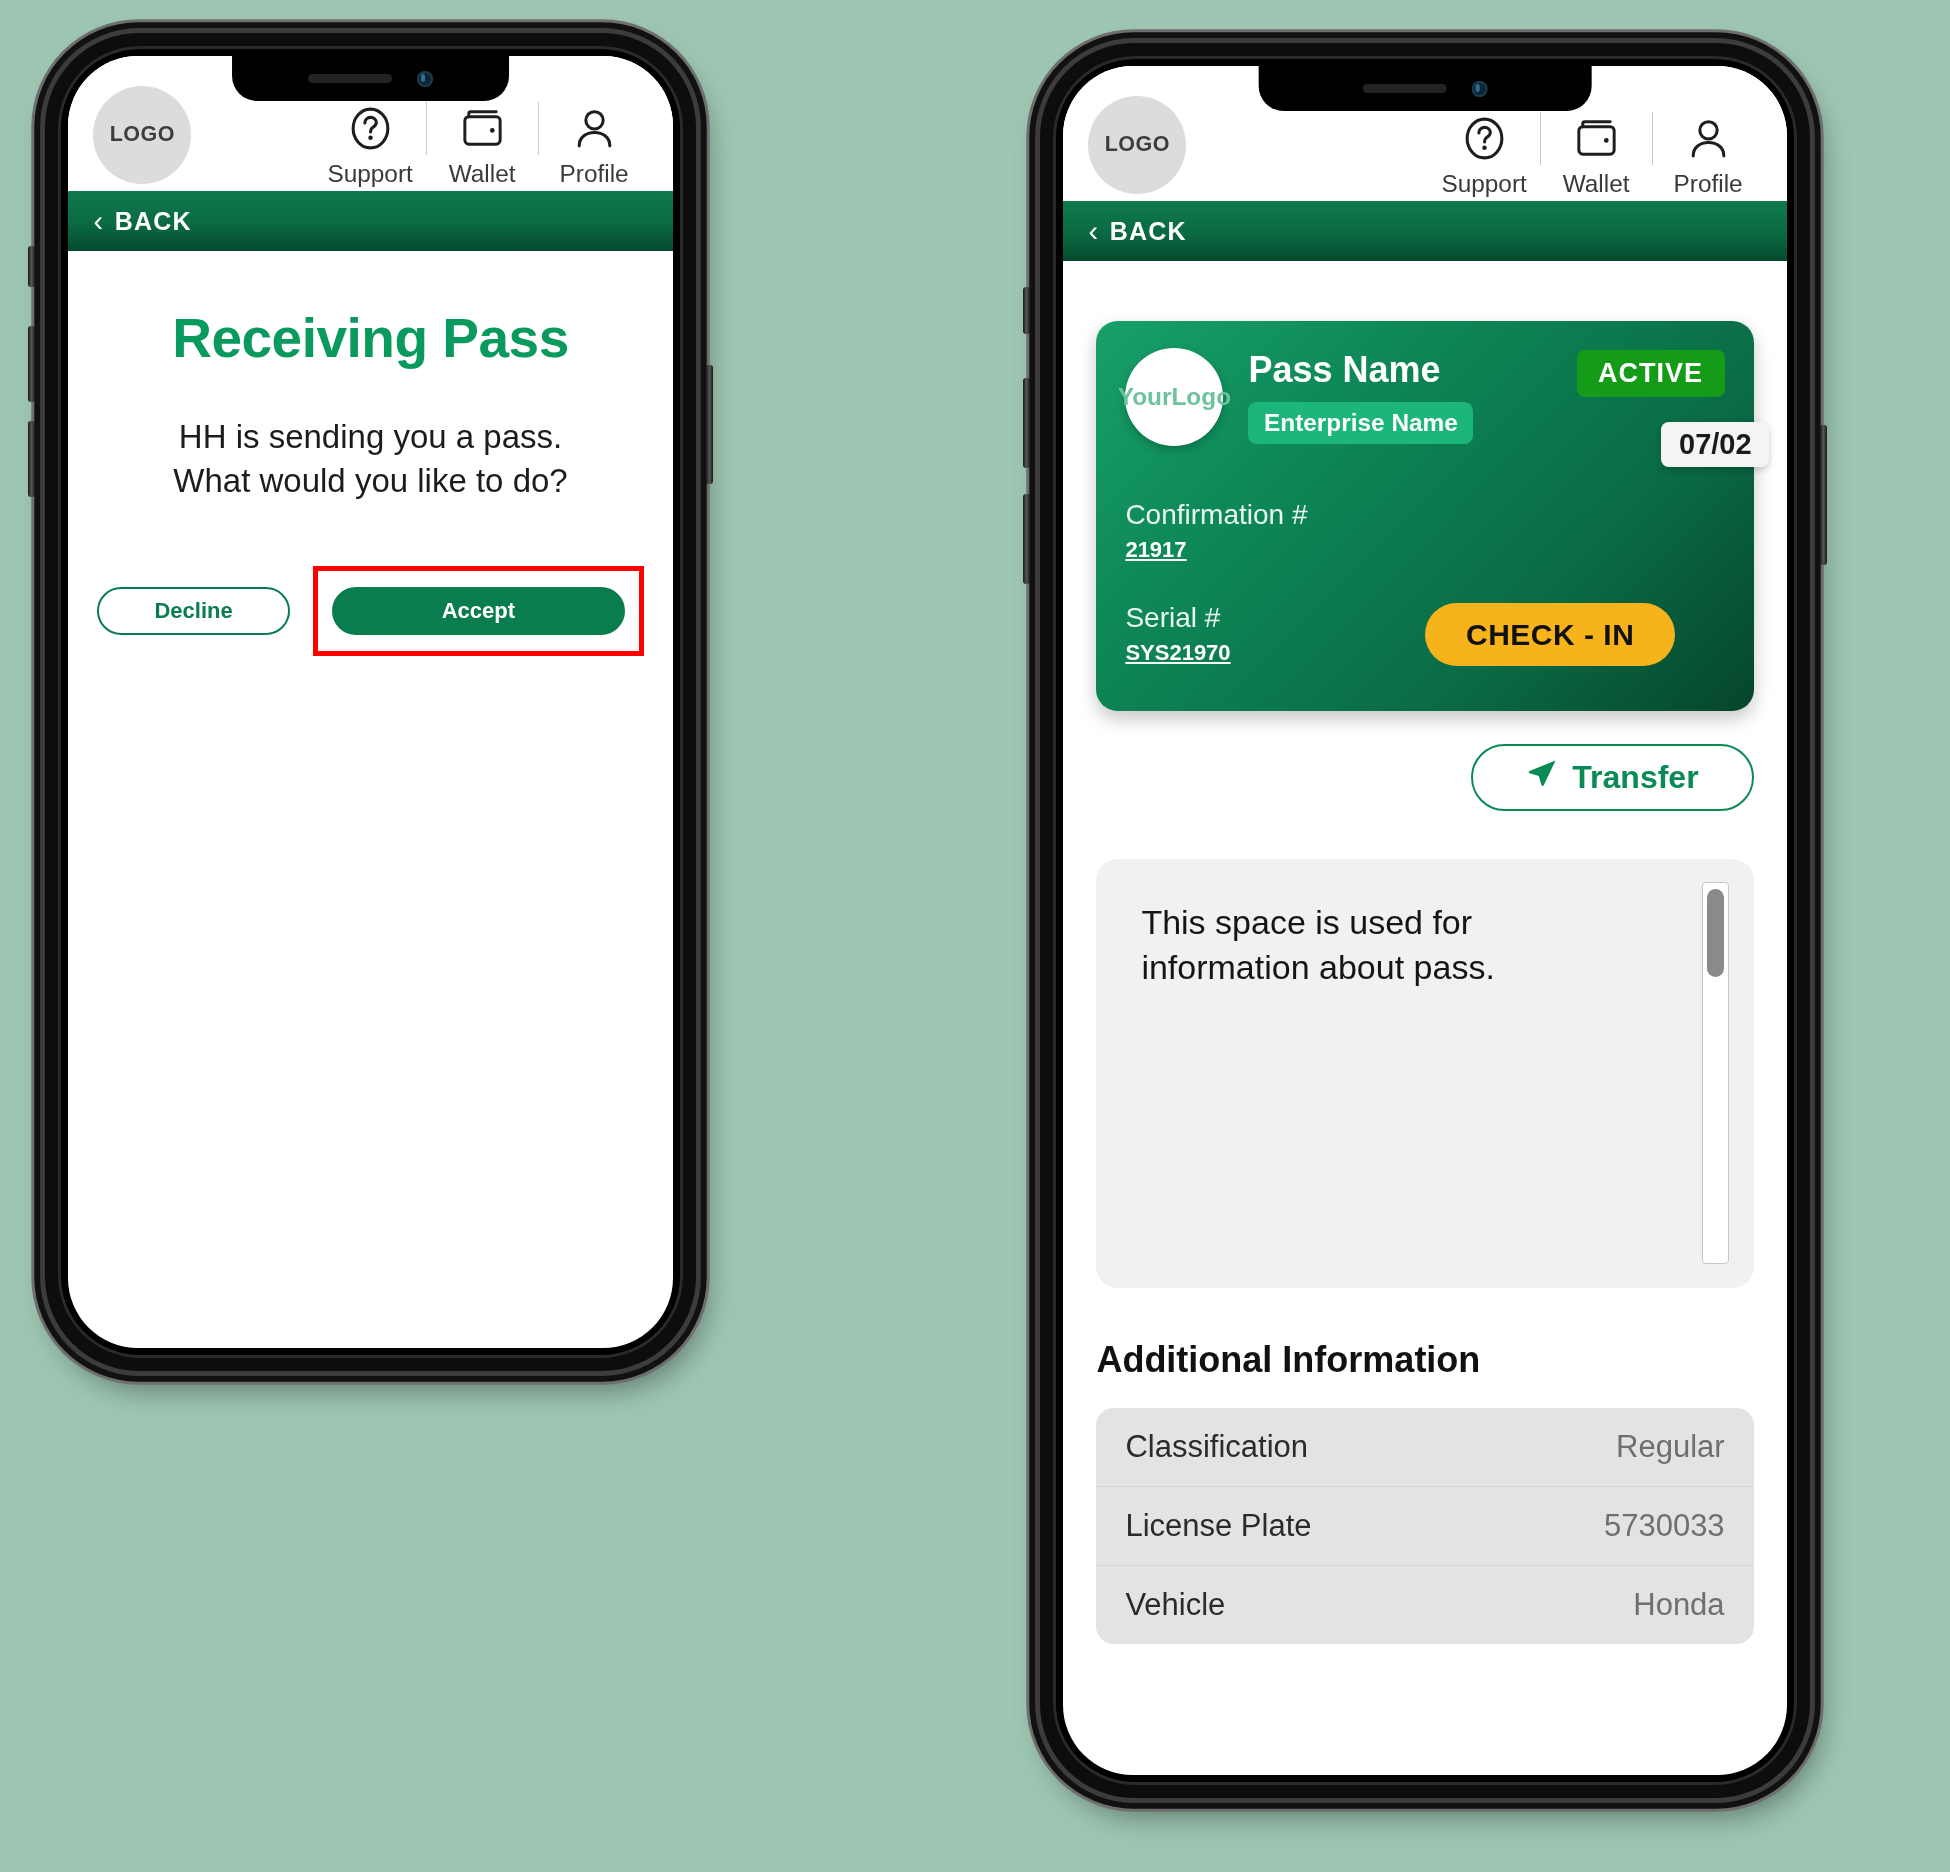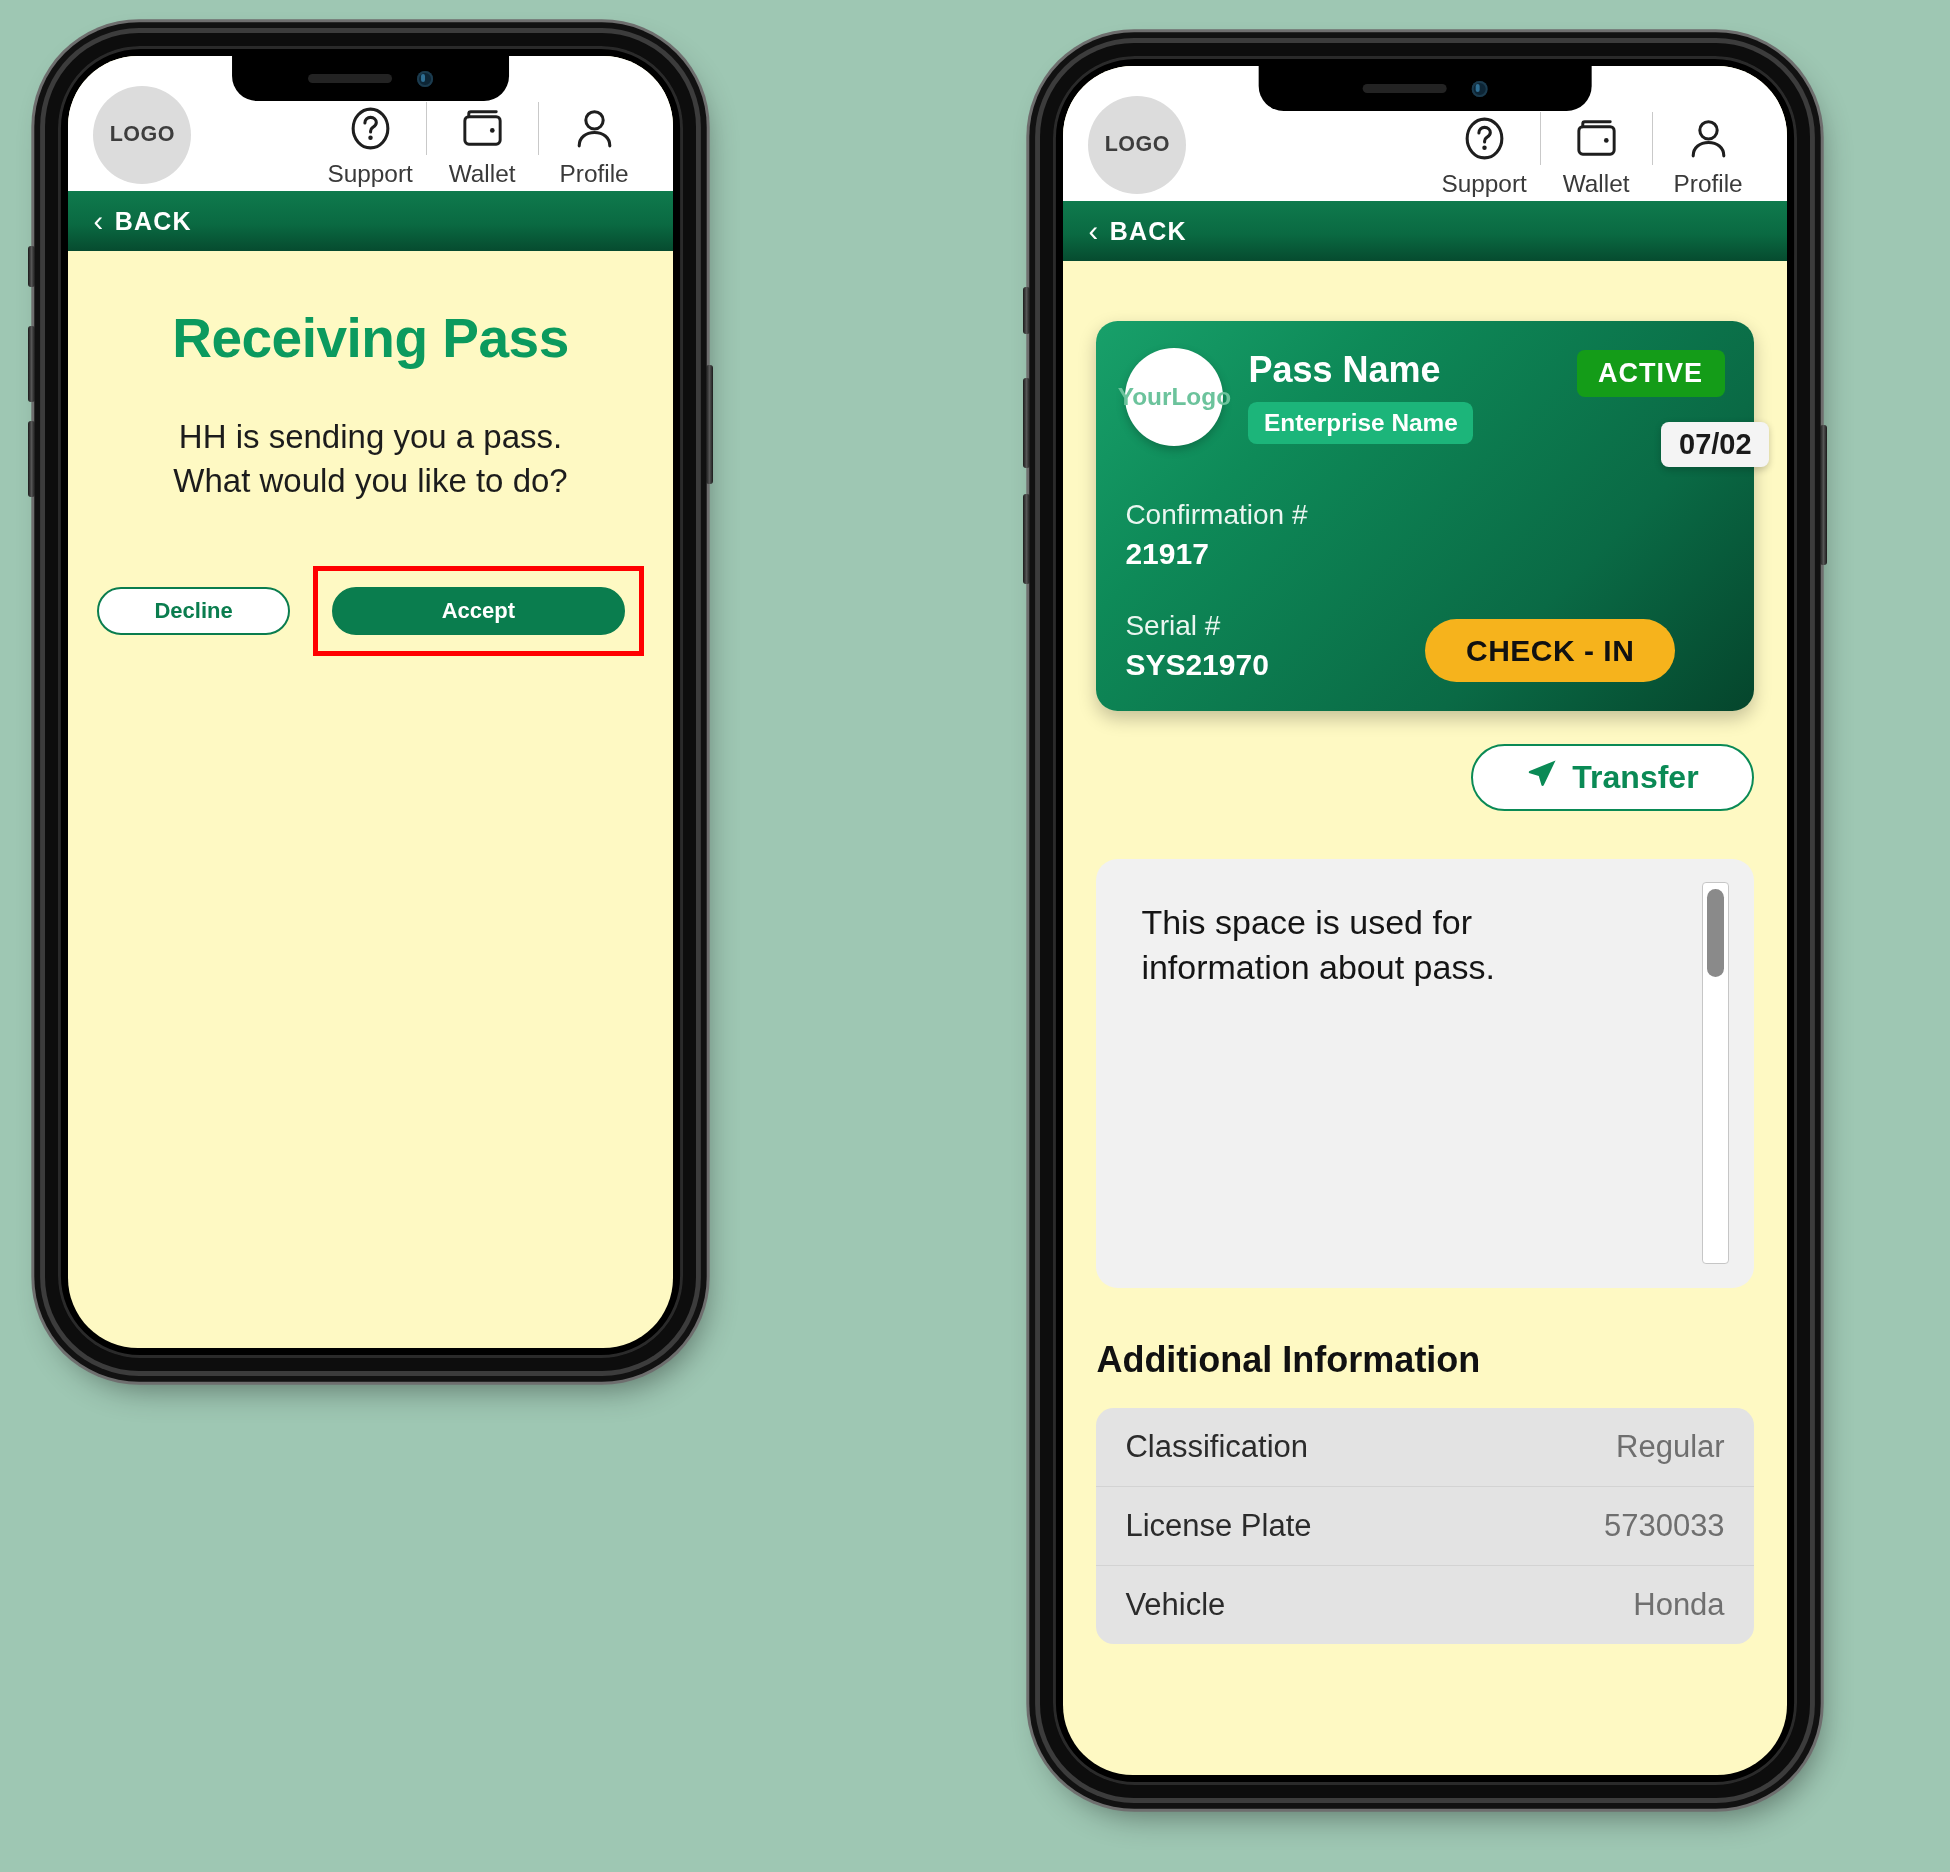--- a/index.html
+++ b/index.html
@@ -26,21 +26,21 @@
   .phone .inner-ring{
     position:absolute;inset:12.7px;
     border-radius:82px;
     background:#000;
     box-shadow:inset 0 0 0 2.9px #2a2a2a;
   }
   .screen{
     position:absolute;
     inset:23.4px;
     border-radius:70px;
-    background:#fef9c3;
+    background:#ffffff;
     overflow:hidden;
   }
   .notch{
     position:absolute;top:0;left:50%;transform:translateX(-50%);
     width:46%;height:45px;background:#000;
     border-bottom-left-radius:25px;border-bottom-right-radius:25px;
     z-index:40;
     display:flex;align-items:center;justify-content:center;gap:25px;
   }
   .speaker{width:84px;height:8.8px;border-radius:5.9px;background:#232323;}
@@ -125,21 +125,21 @@
     font-size:27px;font-weight:bold;letter-spacing:1px;border-radius:7.8px;padding:7.8px 21.5px;
   }
   .date-chip{
     position:absolute;right:-15.6px;top:101px;background:#f4f4f4;color:#1a1a1a;
     font-size:29px;font-weight:bold;border-radius:7.8px;padding:5.9px 17.6px;
     box-shadow:0 2.9px 7.8px rgba(0,0,0,.2);
   }
   .pc-grid{display:flex;margin-top:53px;}
   .pc-col{flex:1;}
   .pc-lbl{color:#eaf6f0;font-size:28px;}
-  .pc-val{color:#fff;font-size:30px;font-weight:bold;margin-top:5.9px;}
+  .pc-val{color:#fff;font-size:22px;font-weight:bold;margin-top:5.9px;text-decoration:underline;}
   .pc-row2{display:flex;margin-top:39px;align-items:flex-end;}
   .checkin-btn{
     background:#f6b31c;color:#111;font-weight:bold;font-size:30px;
     border-radius:974px;padding:14.6px 41px;border:none;cursor:pointer;
     letter-spacing:0.5px;white-space:nowrap;
   }
   .transfer-row{display:flex;justify-content:flex-end;margin-top:33px;}
   .transfer-btn{
     border:2.9px solid #0a8a55;border-radius:974px;background:#fff;color:#0a8a55;
     font-size:32px;font-weight:bold;padding:10.7px 53px;display:flex;align-items:center;gap:13.7px;

